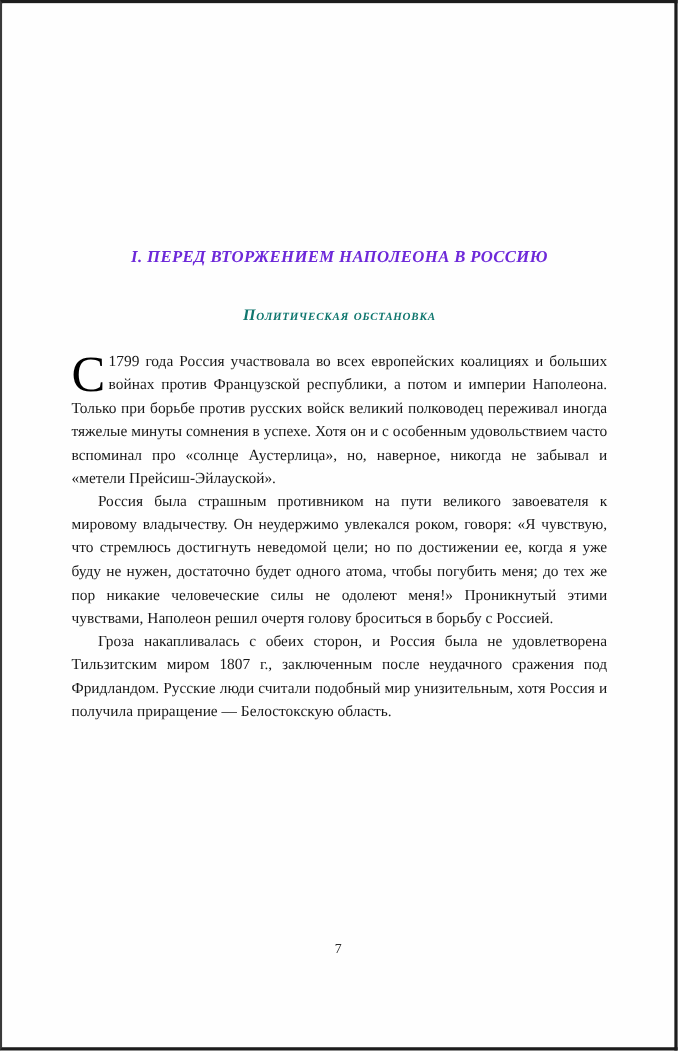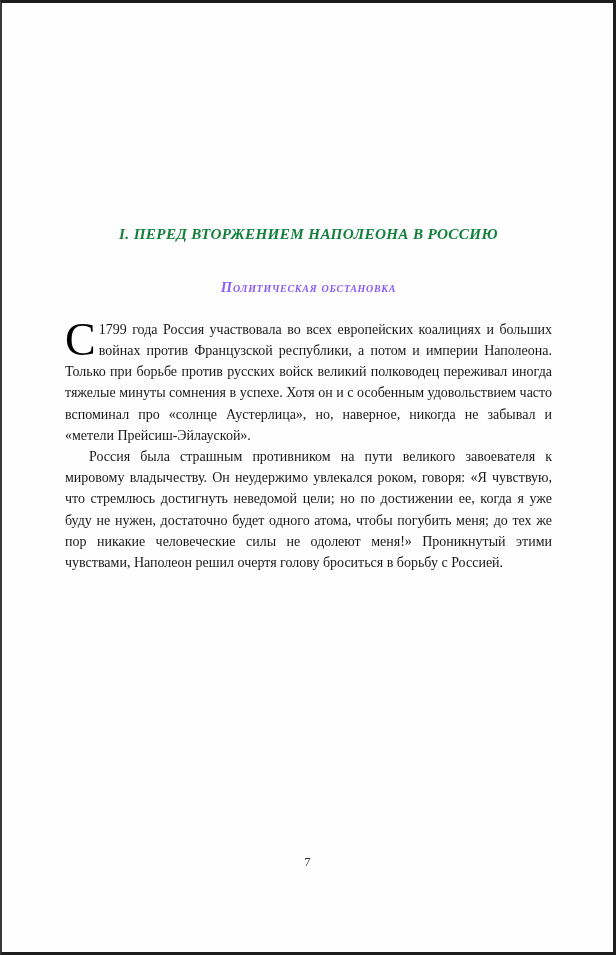--- a/index.html
+++ b/index.html
@@ -44,33 +44,33 @@
     width: 487px;
   }
 
   .chapter-title {
     font-family: "Liberation Serif", "DejaVu Serif", serif;
     font-weight: bold;
     font-style: italic;
     font-size: 15.2px;
     letter-spacing: 0.35px;
     text-align: center;
-    color: #15803d;
+    color: #6d28d9;
     margin: 0 0 36px 0;
     line-height: 1.2;
     white-space: nowrap;
   }
 
   .section-subtitle {
     font-family: "Liberation Serif", "DejaVu Serif", serif;
     font-style: italic;
     font-size: 14.6px;
     font-variant: small-caps;
     text-align: center;
-    color: #8b5cf6;
+    color: #0f766e;
     margin: 0 0 22px 0;
     letter-spacing: 0.7px;
     line-height: 1.2;
   }
 
   .body-text p {
     margin: 0;
     font-size: 14px;
     line-height: 21.2px;
     text-align: justify;
@@ -114,20 +114,21 @@
 
     <div class="content">
 
       <h1 class="chapter-title">I. ПЕРЕД ВТОРЖЕНИЕМ НАПОЛЕОНА В РОССИЮ</h1>
 
       <h2 class="section-subtitle">Политическая обстановка</h2>
 
       <div class="body-text">
         <p class="first">С 1799 года Россия участвовала во всех европейских коалициях и больших войнах против Французской республики, а потом и империи Наполеона. Только при борьбе против русских войск великий полководец переживал иногда тяжелые минуты сомнения в успехе. Хотя он и с особенным удовольствием часто вспоминал про «солнце Аустерлица», но, наверное, никогда не забывал и «метели Прейсиш-Эйлауской».</p>
         <p>Россия была страшным противником на пути великого завоевателя к мировому владычеству. Он неудержимо увлекался роком, говоря: «Я чувствую, что стремлюсь достигнуть неведомой цели; но по достижении ее, когда я уже буду не нужен, достаточно будет одного атома, чтобы погубить меня; до тех же пор никакие человеческие силы не одолеют меня!» Проникнутый этими чувствами, Наполеон решил очертя голову броситься в борьбу с Россией.</p>
+        <p>Гроза накапливалась с обеих сторон, и Россия была не удовлетворена Тильзитским миром 1807 г., заключенным после неудачного сражения под Фридландом. Русские люди считали подобный мир унизительным, хотя Россия и получила приращение — Белостокскую область.</p>
       </div>
 
     </div>
 
     <div class="page-number">7</div>
 
   </div>
 </div>
 
 </body></html>

